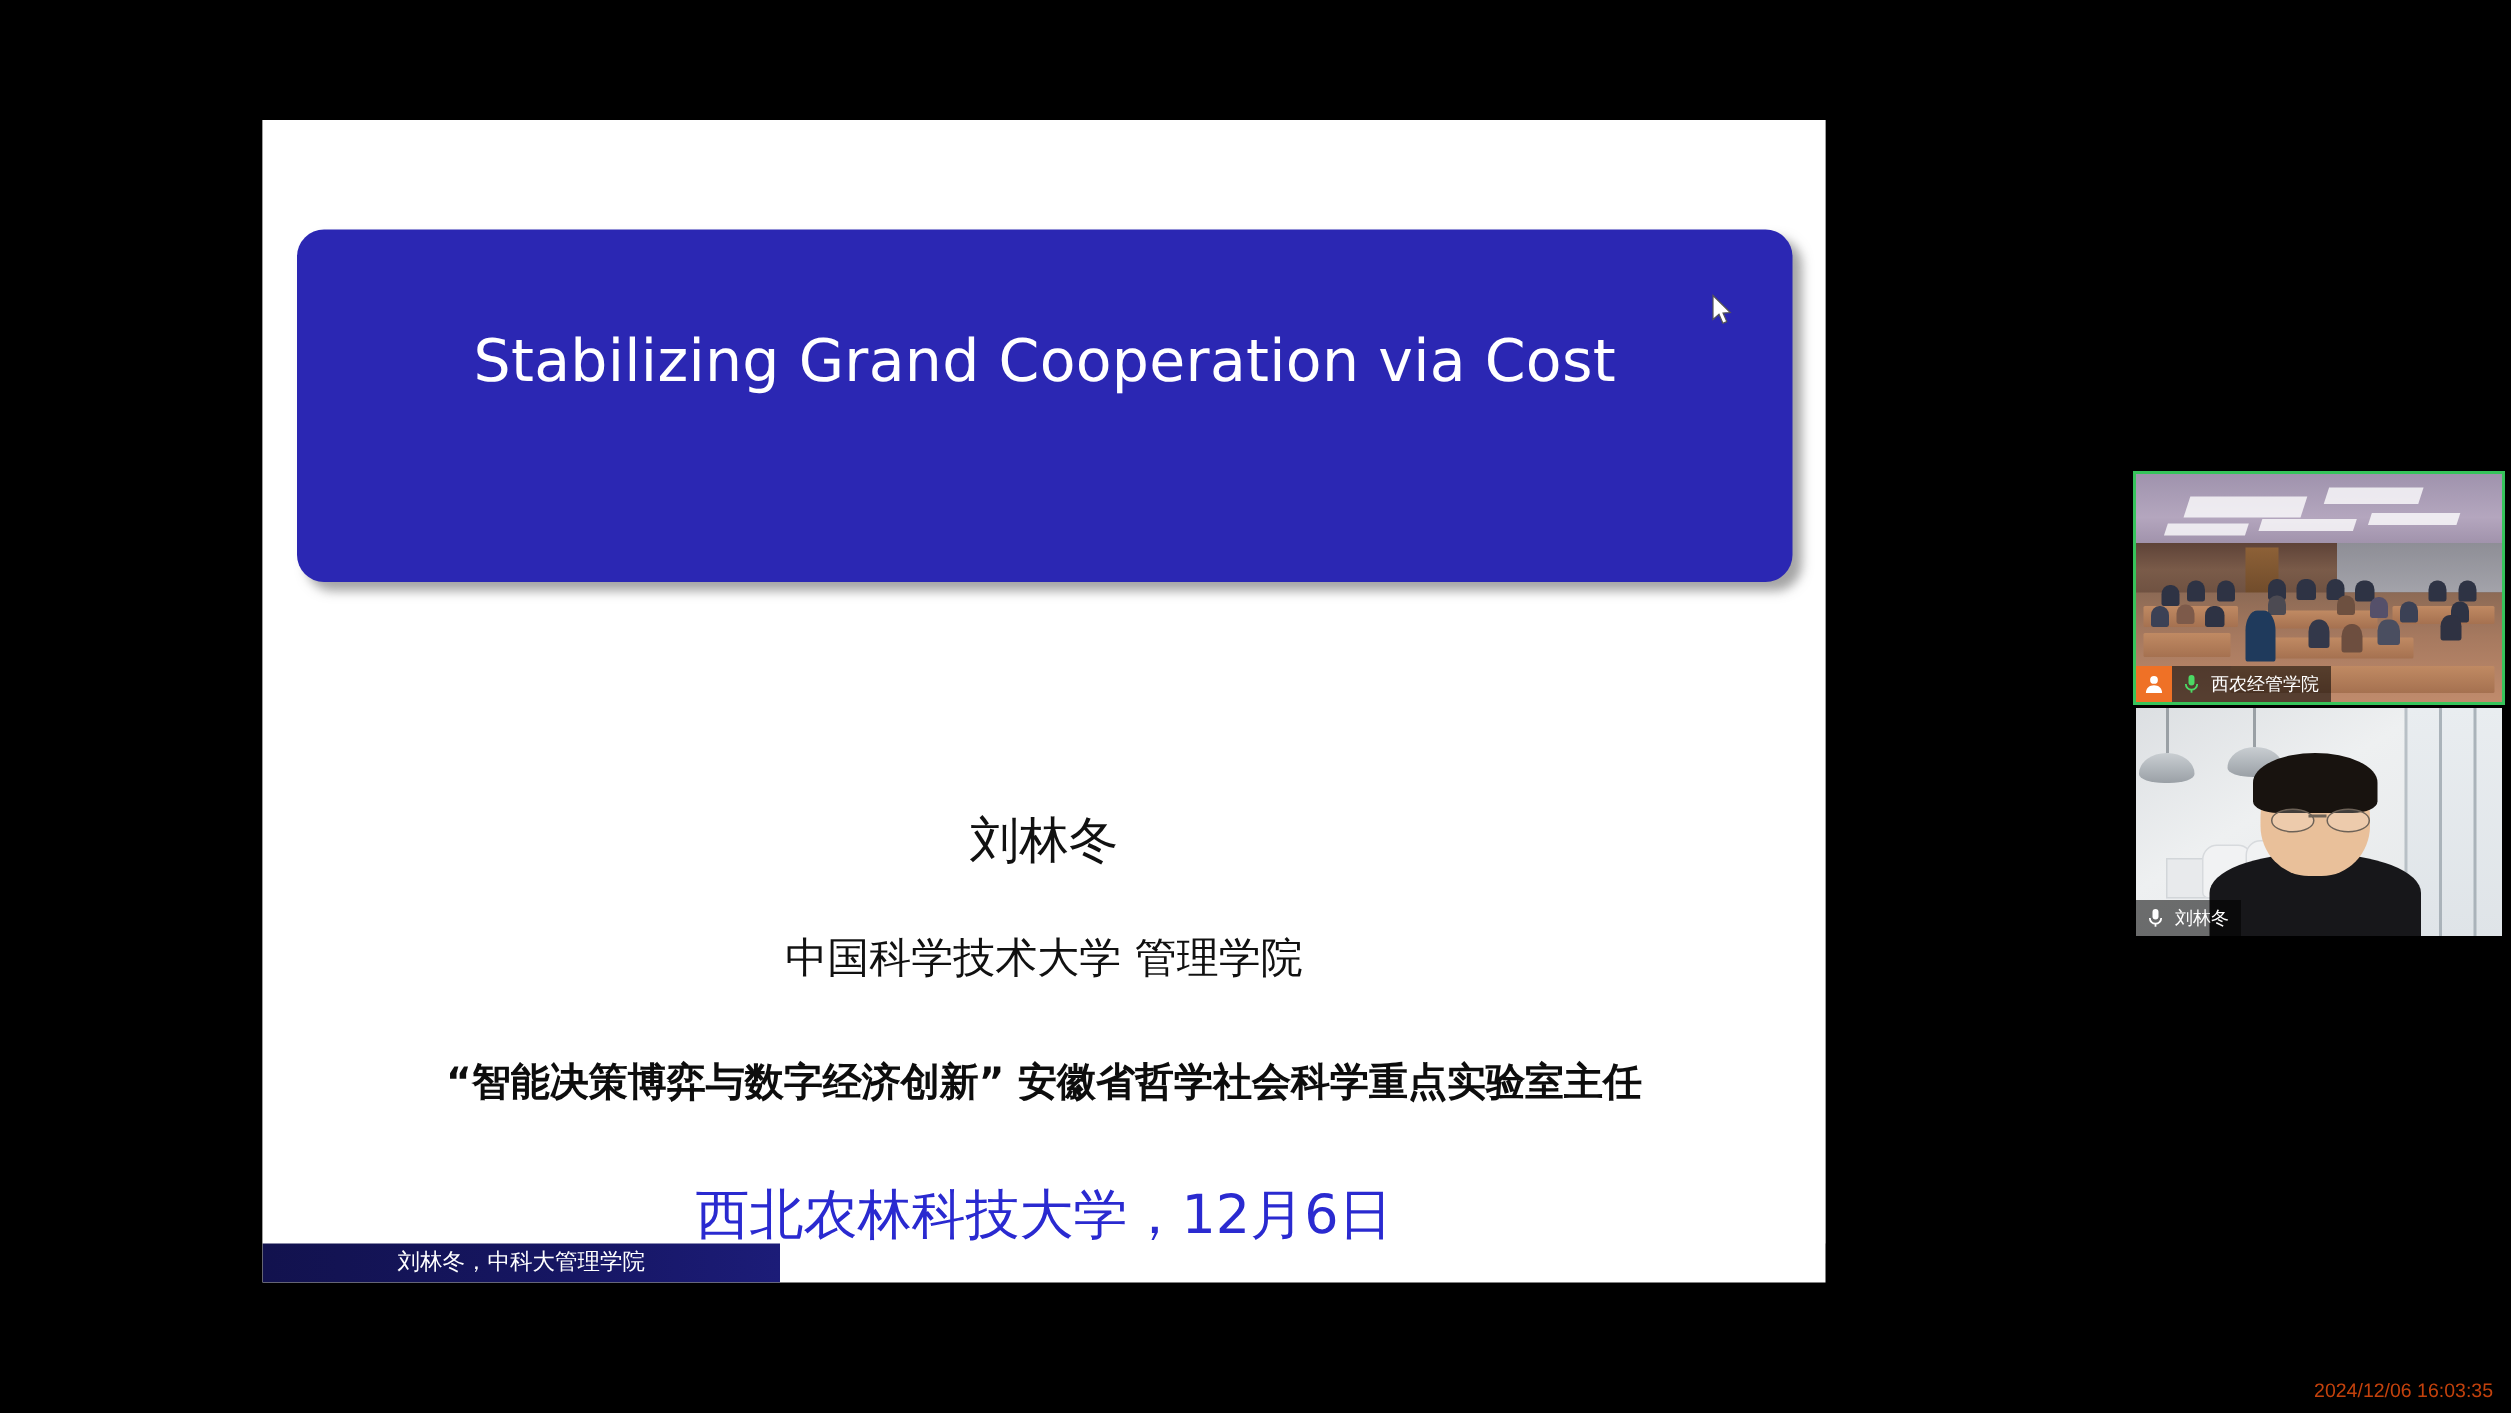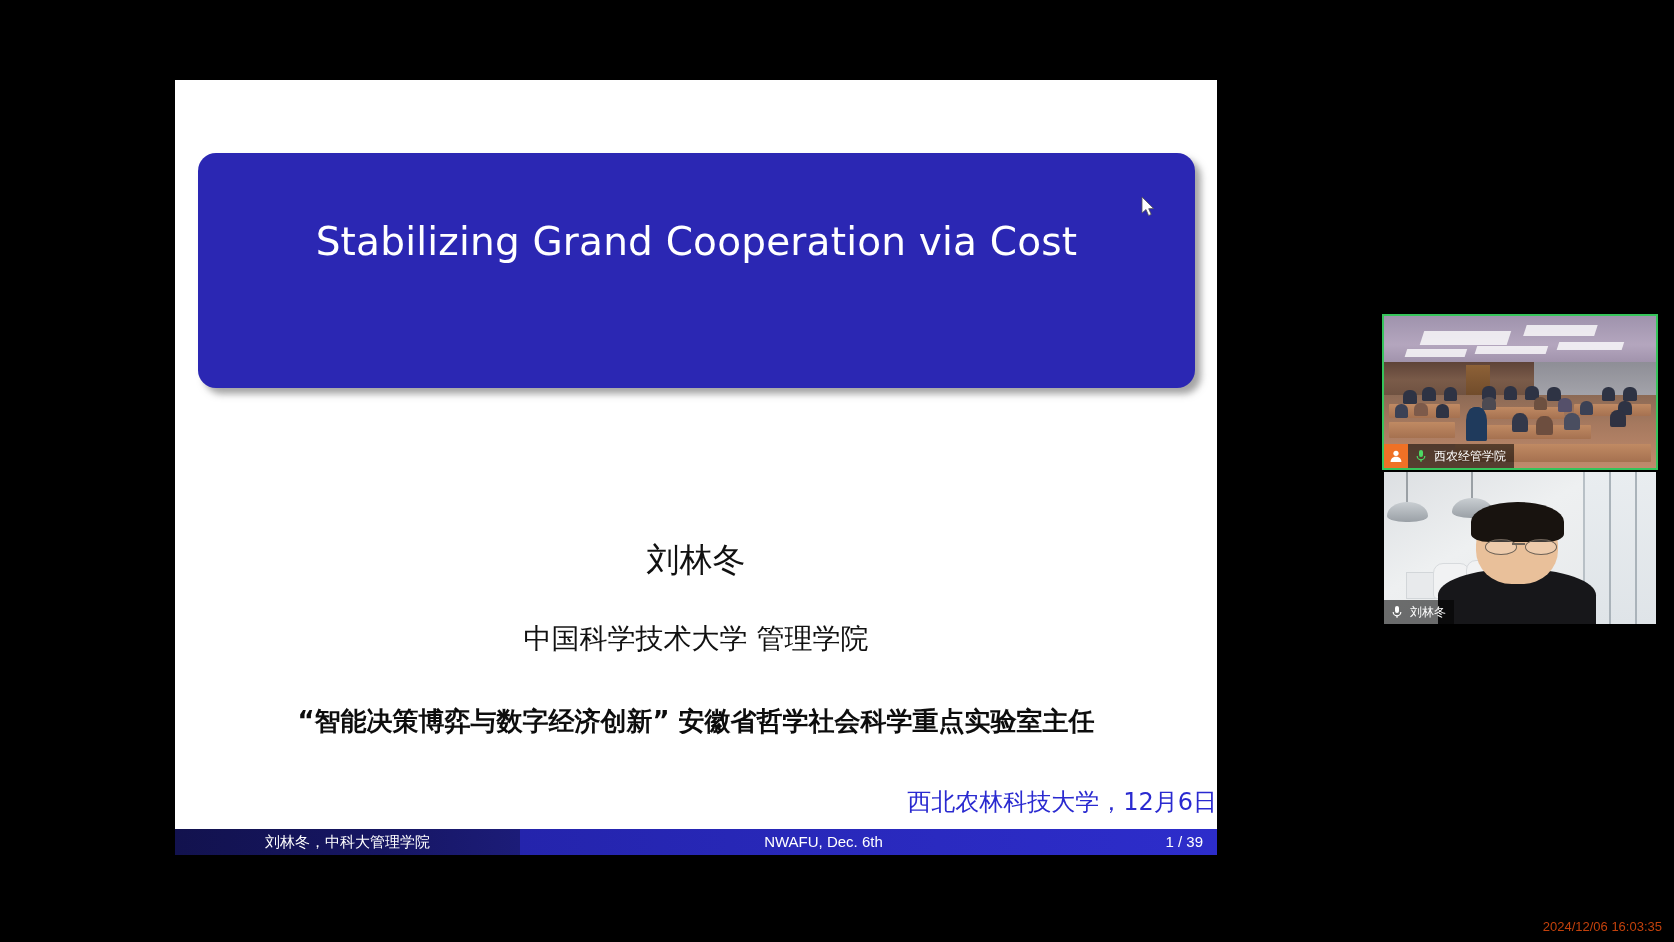--- a/index.html
+++ b/index.html
@@ -92,23 +92,23 @@
     font-family: "DejaVu Sans", "Liberation Sans", sans-serif;
     font-size: 26px;
     font-weight: bold;
     color: #0d0d0d;
     white-space: nowrap;
   }
   #venue-date {
     position: absolute;
     left: 0; right: 0;
     top: 706px;
-    text-align: right;
+    text-align: center;
     font-family: "DejaVu Sans", "Liberation Sans", sans-serif;
-    font-size: 24px;
+    font-size: 36px;
     color: #2a2ad0;
   }
 
   
   #footer {
     position: absolute;
     left: 0;
     bottom: 0;
     width: 100%;
     height: 26px;
@@ -159,22 +159,22 @@
     left: 1141px;
     top: 196px;
     width: 14px;
     height: 21px;
     pointer-events: none;
   }
 
   
   .video-tile {
     position: absolute;
-    right: 16px;
-    width: 276px;
+    right: 4px;
+    width: 248px;
     height: 156px;
     overflow: hidden;
     margin-left: 28px;
   }
   #tile-room {
     top: 314px;
     border: 2px solid #36c45b;
     box-sizing: border-box;
   }
   #tile-speaker {
@@ -333,24 +333,20 @@
 
       <div id="author">刘林冬</div>
       <div id="affiliation">中国科学技术大学 管理学院</div>
       <div id="lab-role">“智能决策博弈与数字经济创新” 安徽省哲学社会科学重点实验室主任</div>
       <div id="venue-date">西北农林科技大学，12月6日</div>
 
     </div>
 
     <div id="footer">
       <div class="foot-seg" id="foot-author">刘林冬，中科大管理学院</div>
-      <div class="foot-seg" id="foot-venue">
-        <span id="foot-venue-label">NWAFU, Dec. 6th</span>
-        <span id="foot-page">1 / 39</span>
-      </div>
     </div>
   </div>
 
   <div id="cursor">
     <svg width="14" height="21" viewBox="0 0 14 21">
       <path d="M1,1 L1,17 L5,13.5 L7.6,19.5 L10.2,18.4 L7.7,12.7 L12.5,12.4 Z" fill="#ffffff" stroke="#555555" stroke-width="0.8"></path>
     </svg>
   </div>
 
   <div class="video-tile" id="tile-room">

